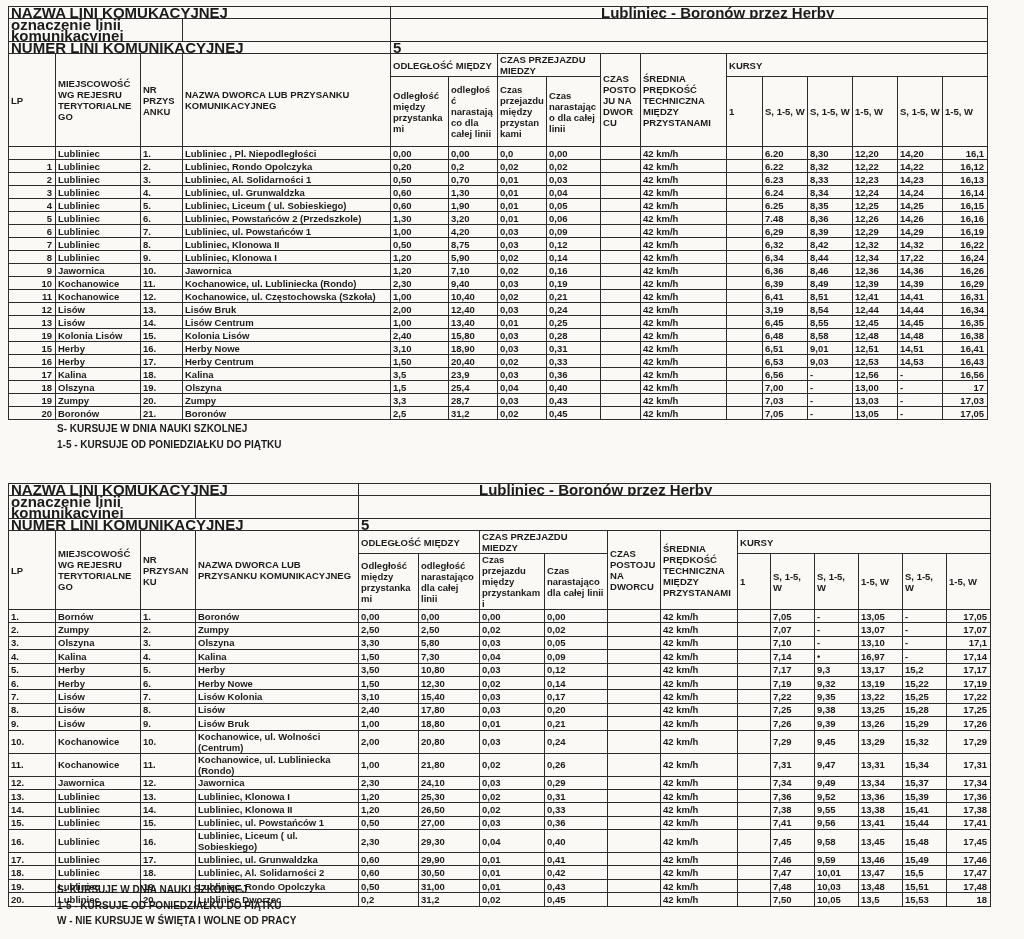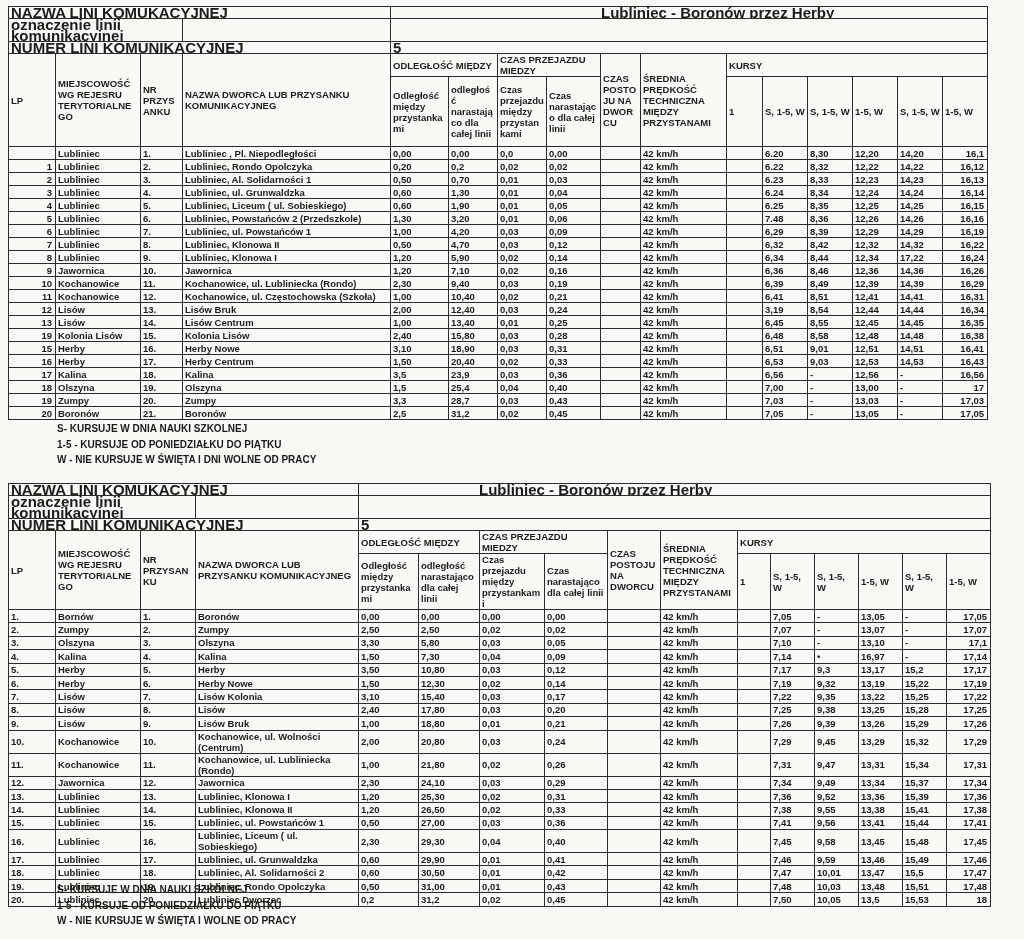--- a/index.html
+++ b/index.html
@@ -226,21 +226,21 @@
         <td class="c13">12,29</td>
         <td class="c14">14,29</td>
         <td class="c15">16,19</td>
       </tr>
       <tr>
         <td class="c0">7</td>
         <td class="c1">Lubliniec</td>
         <td class="c2">8.</td>
         <td class="c3">Lubliniec, Klonowa II</td>
         <td class="c4">0,50</td>
-        <td class="c5">4,70</td>
+        <td class="c5">8,75</td>
         <td class="c6">0,03</td>
         <td class="c7">0,12</td>
         <td class="c8"></td>
         <td class="c9">42 km/h</td>
         <td class="c10"></td>
         <td class="c11">6,32</td>
         <td class="c12">8,42</td>
         <td class="c13">12,32</td>
         <td class="c14">14,32</td>
         <td class="c15">16,22</td>
@@ -478,21 +478,20 @@
         <td class="c13">13,05</td>
         <td class="c14">-</td>
         <td class="c15">17,05</td>
       </tr>
     </tbody>
 </table>
 
 <div class="legend lg1">
   <div>S- KURSUJE W DNIA NAUKI SZKOLNEJ</div>
   <div>1-5 - KURSUJE OD PONIEDZIAŁKU DO PIĄTKU</div>
-  <div>W - NIE KURSUJE W ŚWIĘTA I DNI WOLNE OD PRACY</div>
 </div>
 
 <table class="doc-table t2k">
   <colgroup>
     <col style="width:47px">
       <col style="width:85px">
       <col style="width:55px">
       <col style="width:163px">
     <col style="width:60px">
       <col style="width:61px">

